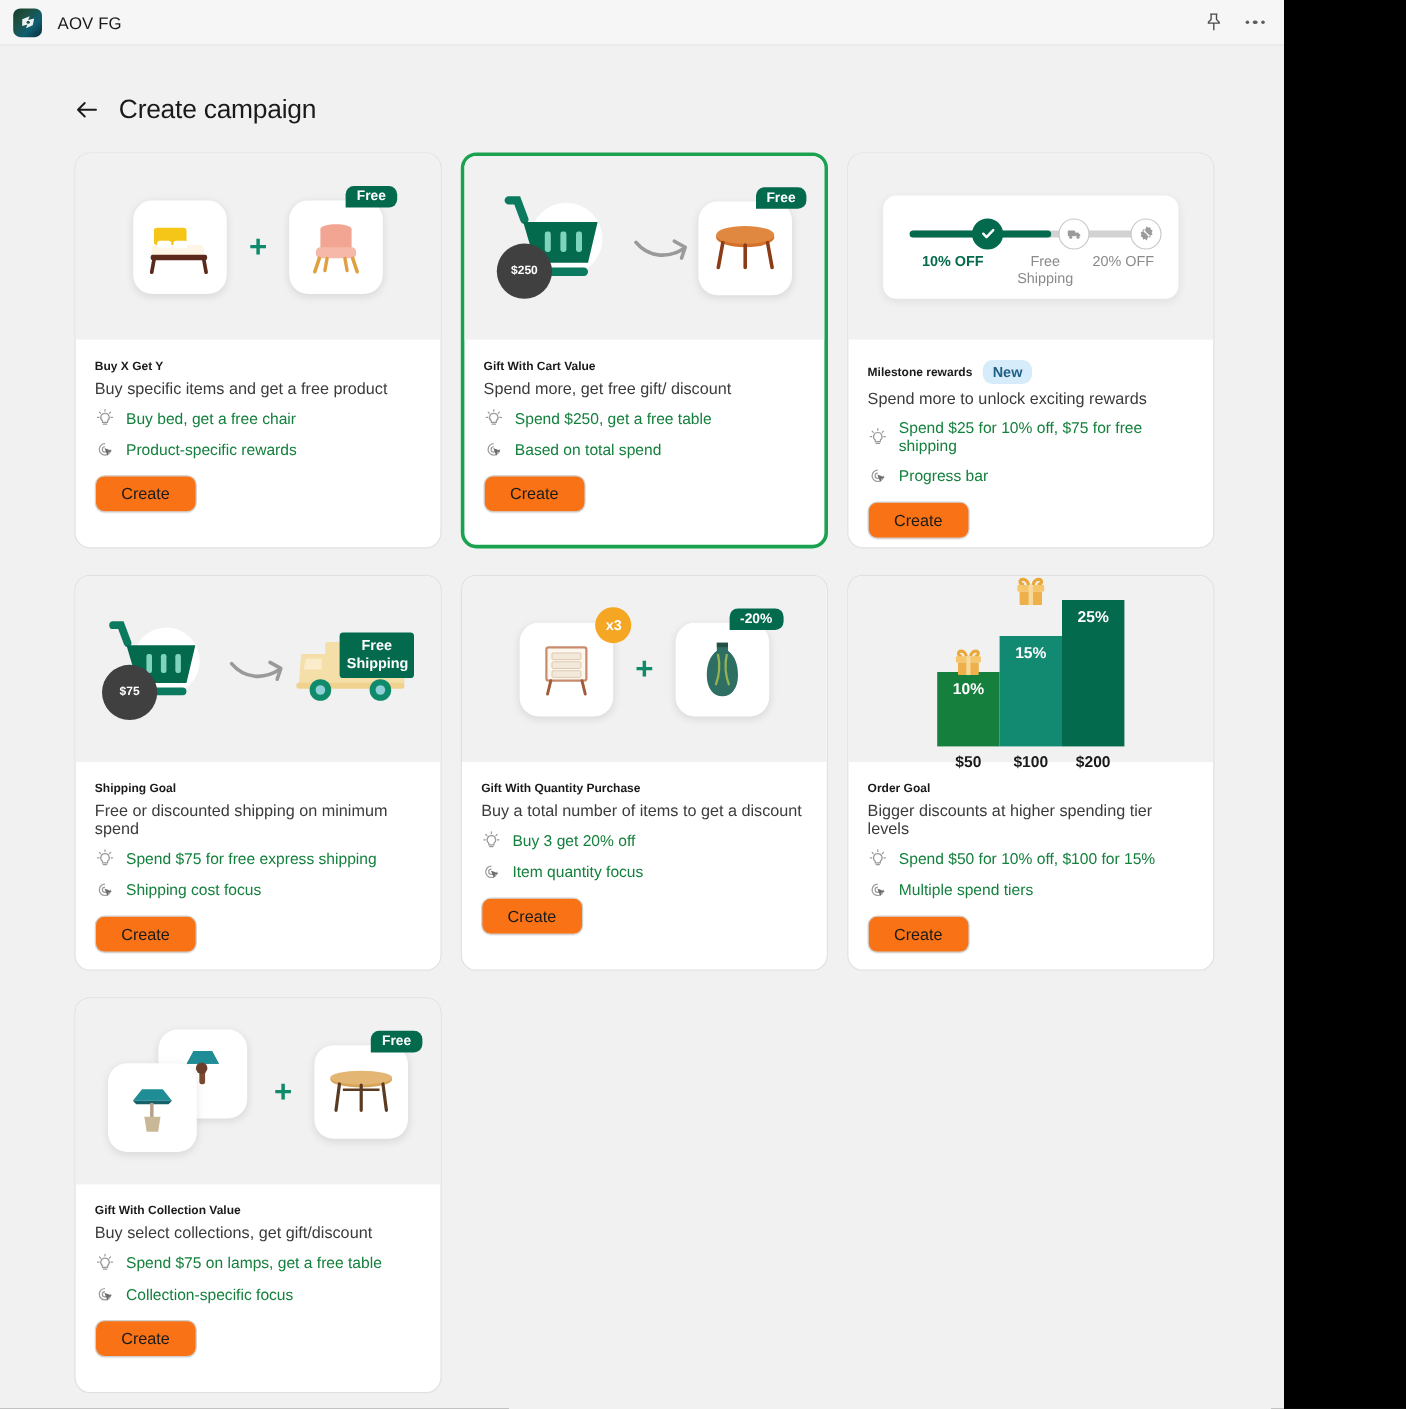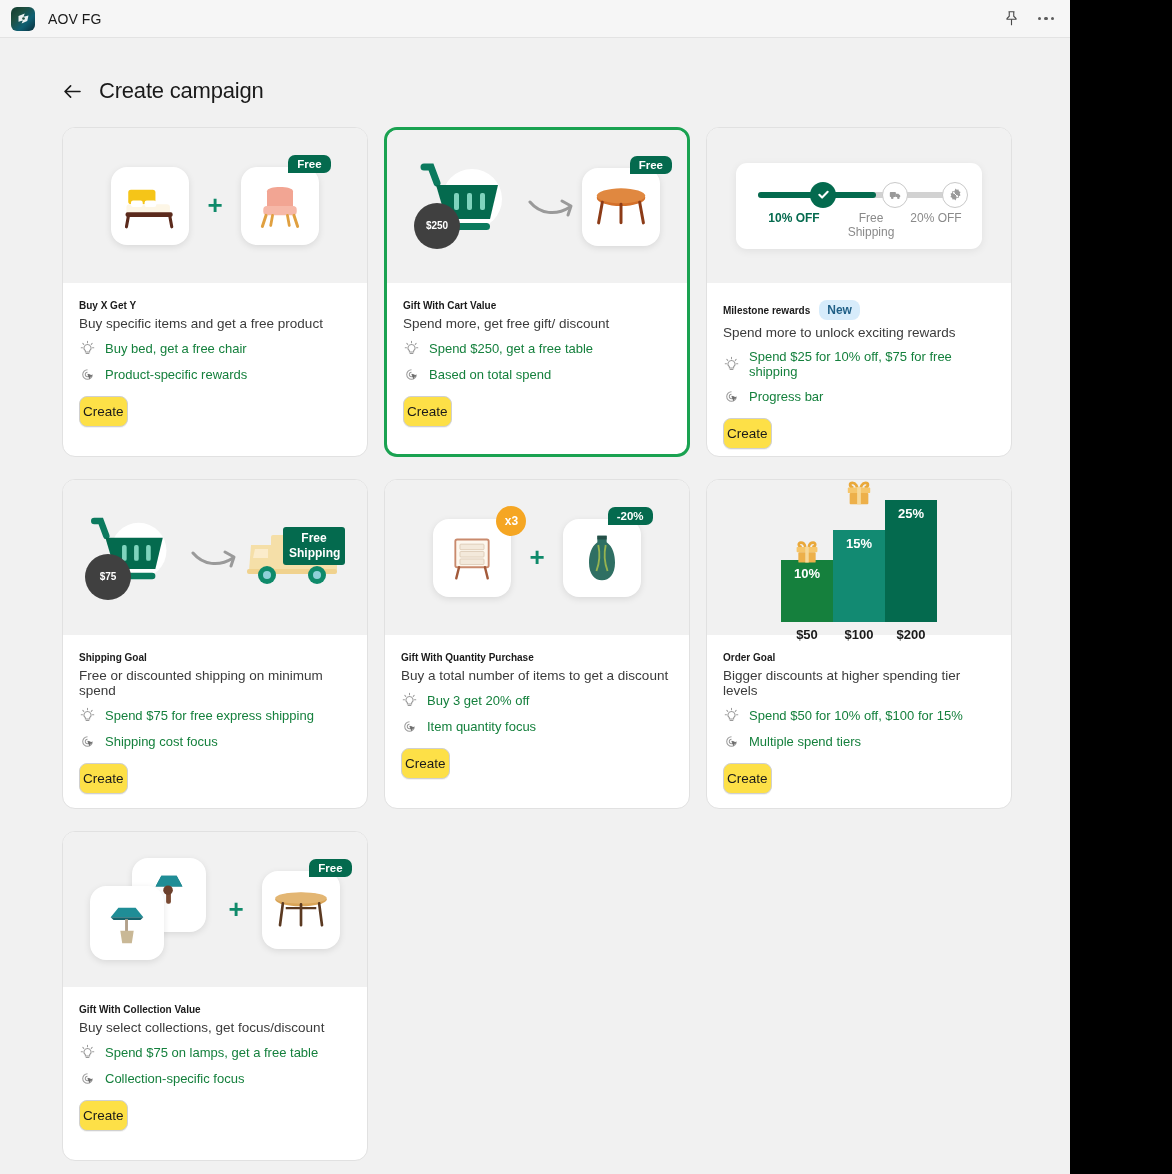--- a/index.html
+++ b/index.html
@@ -68,22 +68,22 @@
   .card-title { font-size: 10px; font-weight: 700; color: #1a1a1a; }
   .badge-new {
     background: #d7ecfb; color: #1f5f86; font-size: 12px; font-weight: 600;
     padding: 2px 8px; border-radius: 8px; line-height: 16px;
   }
   .card-sub { font-size: 13.5px; color: #3b3b3b; margin-top: 5px; }
   .feat { display: flex; align-items: center; gap: 9px; margin-top: 9px; }
   .feat-text { font-size: 13px; color: #15803d; }
   .feat-icon { width: 17px; height: 17px; flex: 0 0 auto; color: #8a8a8a; display:flex; }
   .btn-create {
-    margin: 13px 0 0 0; background: #fde047; border: 1px solid #d0d0d0;
-    border-radius: 8px; padding: 7px 3px; font-size: 13.5px; color: #1a1a1a;
+    margin: 13px 0 0 0; background: #f97316; border: 1px solid #d0d0d0;
+    border-radius: 8px; padding: 7px 21px; font-size: 13.5px; color: #1a1a1a;
     font-family: inherit; cursor: pointer; box-shadow: 0 1px 0 rgba(0,0,0,.05);
   }
 
   
   .tile {
     width: 78px; height: 78px; border-radius: 16px; background: #fff;
     box-shadow: 0 2px 7px rgba(0,0,0,.10); display: flex;
     align-items: center; justify-content: center; position: relative;
   }
   .tag {
@@ -558,21 +558,21 @@
               <ellipse cx="30" cy="9.5" rx="27" ry="6" fill="#e3b673"></ellipse>
               <path d="M11 15l-3 23M49 15l3 23M30 16v22" stroke="#5b3a22" stroke-width="2.8" stroke-linecap="round"></path>
               <path d="M14 20h32" stroke="#5b3a22" stroke-width="2.2"></path>
             </svg>
           </div>
         </div>
         <div class="card-body">
           <div class="card-title-row">
             <span class="card-title">Gift With Collection Value</span>
           </div>
-          <div class="card-sub">Buy select collections, get focus/discount</div>
+          <div class="card-sub">Buy select collections, get gift/discount</div>
           <div class="feat">
             <span class="feat-icon">
               <svg width="17" height="17" viewBox="0 0 20 20" fill="none" stroke="#9a9a9a" stroke-width="1.2" stroke-linecap="round">
                 <path d="M10 1.5v1.6M4.5 4l1.1 1.1M15.5 4l-1.1 1.1M2.6 9.2h1.5M15.9 9.2h1.5"></path>
                 <path d="M10 5.2a4.1 4.1 0 0 0-2.5 7.4v1.6h5v-1.6A4.1 4.1 0 0 0 10 5.2z"></path>
                 <path d="M8.3 15.9h3.4"></path>
               </svg>
             </span>
             <span class="feat-text">Spend $75 on lamps, get a free table</span>
           </div>

